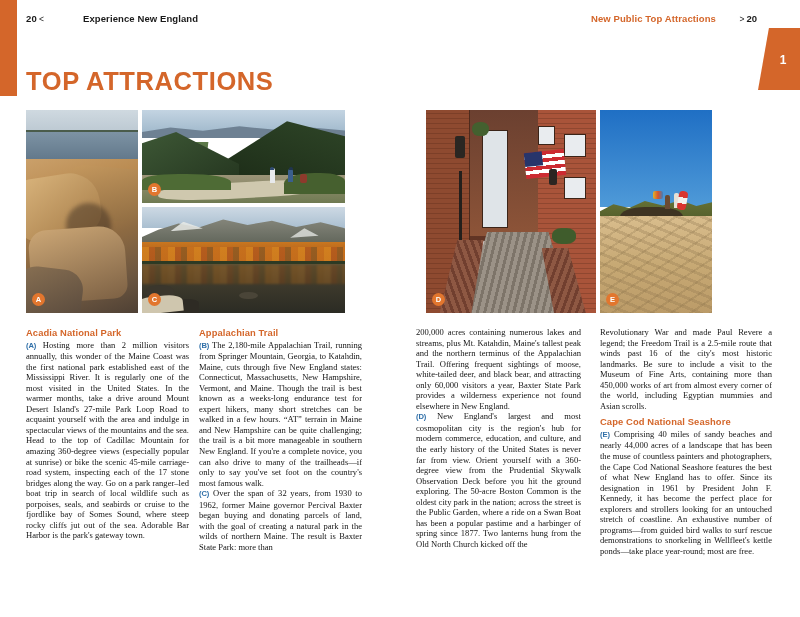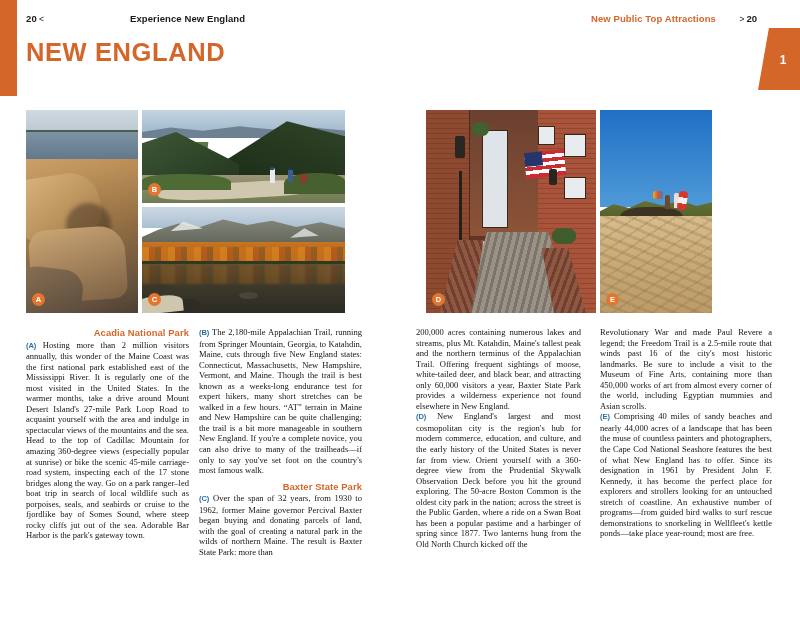--- a/index.html
+++ b/index.html
@@ -24,21 +24,20 @@
     font-family:"Liberation Sans", sans-serif;
     font-weight:bold; font-size:9.5px; color:#1a1a1a;
     letter-spacing:.2px;
   }
   .folio-left .chev { font-weight:normal; font-size:8.5px; margin-left:2px; }
   .runhead-left {
     position:absolute; left:83px; top:13px;
     font-family:"Liberation Sans", sans-serif;
     font-weight:bold; font-size:9.5px; color:#1a1a1a;
     letter-spacing:.1px;
-    margin-left:47px;
   }
   .runhead-right {
     position:absolute; right:84px; top:13px;
     font-family:"Liberation Sans", sans-serif;
     font-weight:bold; font-size:9.5px; color:#d4662a;
     letter-spacing:.1px; white-space:nowrap;
   }
   .folio-right {
     position:absolute; right:43px; top:13px;
     font-family:"Liberation Sans", sans-serif;
@@ -240,21 +239,21 @@
     text-align:justify; overflow:hidden;
   }
   #col-1 { left:26px; }
   #col-2 { left:199px; }
   #col-3 { left:416px; width:165px; }
   #col-4 { left:600px; width:172px; }
 
   .sec-head {
     font-family:"Liberation Sans", sans-serif;
     font-weight:bold; font-size:9.4px; line-height:12.5px;
-    color:#d4662a; text-align:right; letter-spacing:.1px;
+    color:#d4662a; text-align:left; letter-spacing:.1px;
     margin-top:5px;
   }
   .col > .sec-head:first-child { margin-top:0; }
   .para { margin:0; text-indent:0; }
   .lbl { font-family:"Liberation Sans", sans-serif; font-weight:bold;
          font-size:7.6px; color:#2f6fa8; letter-spacing:-.1px; }
 </style>
 </head>
 <body>
 
@@ -272,21 +271,22 @@
 
   <div class="folio-right">
     <span class="chev">&gt;</span><span>20</span>
   </div>
 
   <div class="chapter-tab">
     <span>1</span>
   </div>
 
   <h1 class="page-title">
-    <span>New England</span><br>
+    <br>
+    <span>Top Attractions</span>
   </h1>
 
   <div class="photo" id="photo-a">
     <div class="pa-sky"></div>
     <div class="pa-far"></div>
     <div class="pa-sea"></div>
     <div class="pa-rock"></div>
     <div class="pa-r2"></div>
     <div class="pa-r1"></div>
     <div class="pa-shadow"></div>
@@ -367,28 +367,29 @@
     <div class="pe-board"></div>
     <div class="marker" style="left:6px; bottom:7px;">E</div>
   </div>
 
   <div class="col" id="col-1">
     <div class="sec-head">Acadia National Park</div>
     <p class="para"><span class="lbl">(A)</span> <span>Hosting more than 2 million visitors annually, this wonder of the Maine Coast was the first national park established east of the Mississippi River. It is regularly one of the most visited in the United States. In the warmer months, take a drive around Mount Desert Island's 27-mile Park Loop Road to acquaint yourself with the area and indulge in spectacular views of the mountains and the sea. Head to the top of Cadillac Mountain for amazing 360-degree views (especially popular at sunrise) or bike the scenic 45-mile carriage-road system, inspecting each of the 17 stone bridges along the way. Go on a park ranger–led boat trip in search of local wildlife such as porpoises, seals, and seabirds or cruise to the fjordlike bay of Somes Sound, where steep rocky cliffs jut out of the sea. Adorable Bar Harbor is the park's gateway town.</span></p>
   </div>
 
   <div class="col" id="col-2">
+    <div class="sec-head">Appalachian Trail</div>
     <p class="para"><span class="lbl">(B)</span> <span>The 2,180-mile Appalachian Trail, running from Springer Mountain, Georgia, to Katahdin, Maine, cuts through five New England states: Connecticut, Massachusetts, New Hampshire, Vermont, and Maine. Though the trail is best known as a weeks-long endurance test for expert hikers, many short stretches can be walked in a few hours. “AT” terrain in Maine and New Hampshire can be quite challenging; the trail is a bit more manageable in southern New England. If you're a complete novice, you can also drive to many of the trailheads—if only to say you've set foot on the country's most famous walk.</span></p>
-    <div class="sec-head">Baxter State Park</div>
     <p class="para"><span class="lbl">(C)</span> <span>Over the span of 32 years, from 1930 to 1962, former Maine governor Percival Baxter began buying and donating parcels of land, with the goal of creating a natural park in the wilds of northern Maine. The result is Baxter State Park: more than</span></p>
   </div>
 
   <div class="col" id="col-3">
     <p class="para">200,000 acres containing numerous lakes and streams, plus Mt. Katahdin, Maine's tallest peak and the northern terminus of the Appalachian Trail. Offering frequent sightings of moose, white-tailed deer, and black bear, and attracting only 60,000 visitors a year, Baxter State Park provides a wilderness experience not found elsewhere in New England.</p>
     <p class="para"><span class="lbl">(D)</span> <span>New England's largest and most cosmopolitan city is the region's hub for modern commerce, education, and culture, and the early history of the United States is never far from view. Orient yourself with a 360-degree view from the Prudential Skywalk Observation Deck before you hit the ground exploring. The 50-acre Boston Common is the oldest city park in the nation; across the street is the Public Garden, where a ride on a Swan Boat has been a popular pastime and a harbinger of spring since 1877. Two lanterns hung from the Old North Church kicked off the</span></p>
   </div>
 
   <div class="col" id="col-4">
     <p class="para">Revolutionary War and made Paul Revere a legend; the Freedom Trail is a 2.5-mile route that winds past 16 of the city's most historic landmarks. Be sure to include a visit to the Museum of Fine Arts, containing more than 450,000 works of art from almost every corner of the world, including Egyptian mummies and Asian scrolls.</p>
+    <div class="sec-head">Cape Cod National Seashore</div>
     <p class="para"><span class="lbl">(E)</span> <span>Comprising 40 miles of sandy beaches and nearly 44,000 acres of a landscape that has been the muse of countless painters and photographers, the Cape Cod National Seashore features the best of what New England has to offer. Since its designation in 1961 by President John F. Kennedy, it has become the perfect place for explorers and strollers looking for an untouched stretch of coastline. An exhaustive number of programs—from guided bird walks to surf rescue demonstrations to snorkeling in Wellfleet's kettle ponds—take place year-round; most are free.</span></p>
   </div>
 
 </div>
 
 </body></html>

